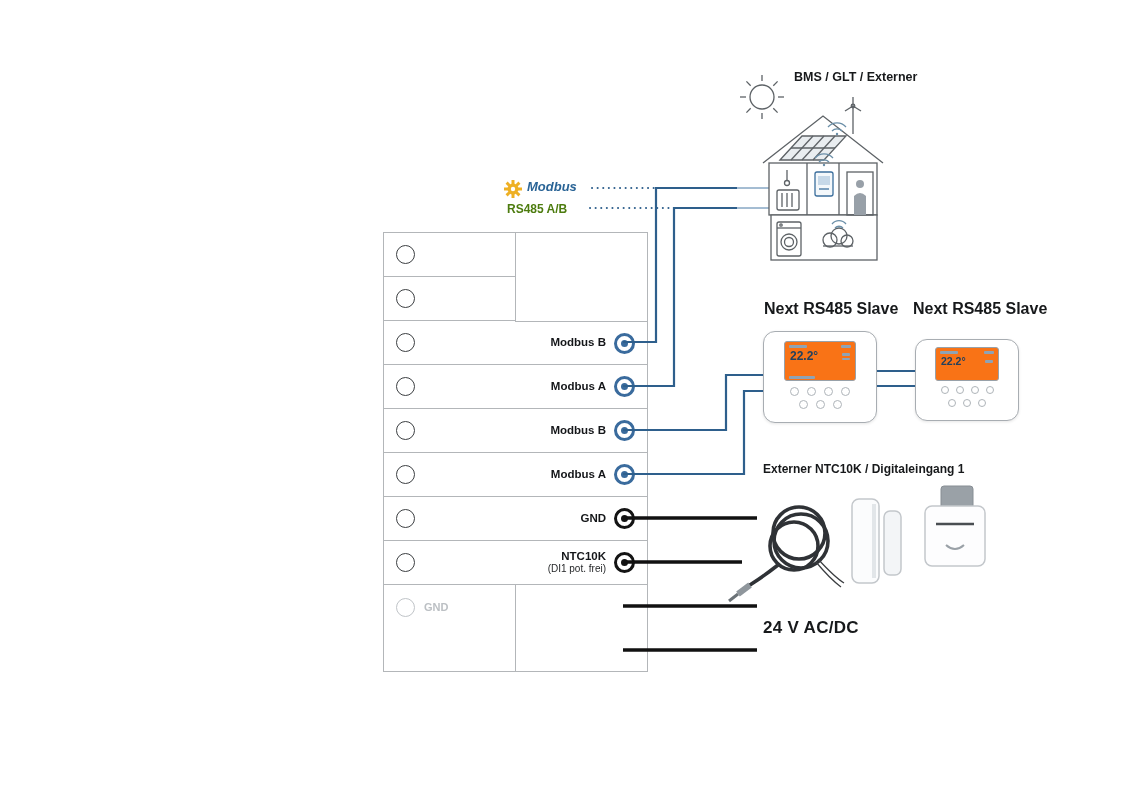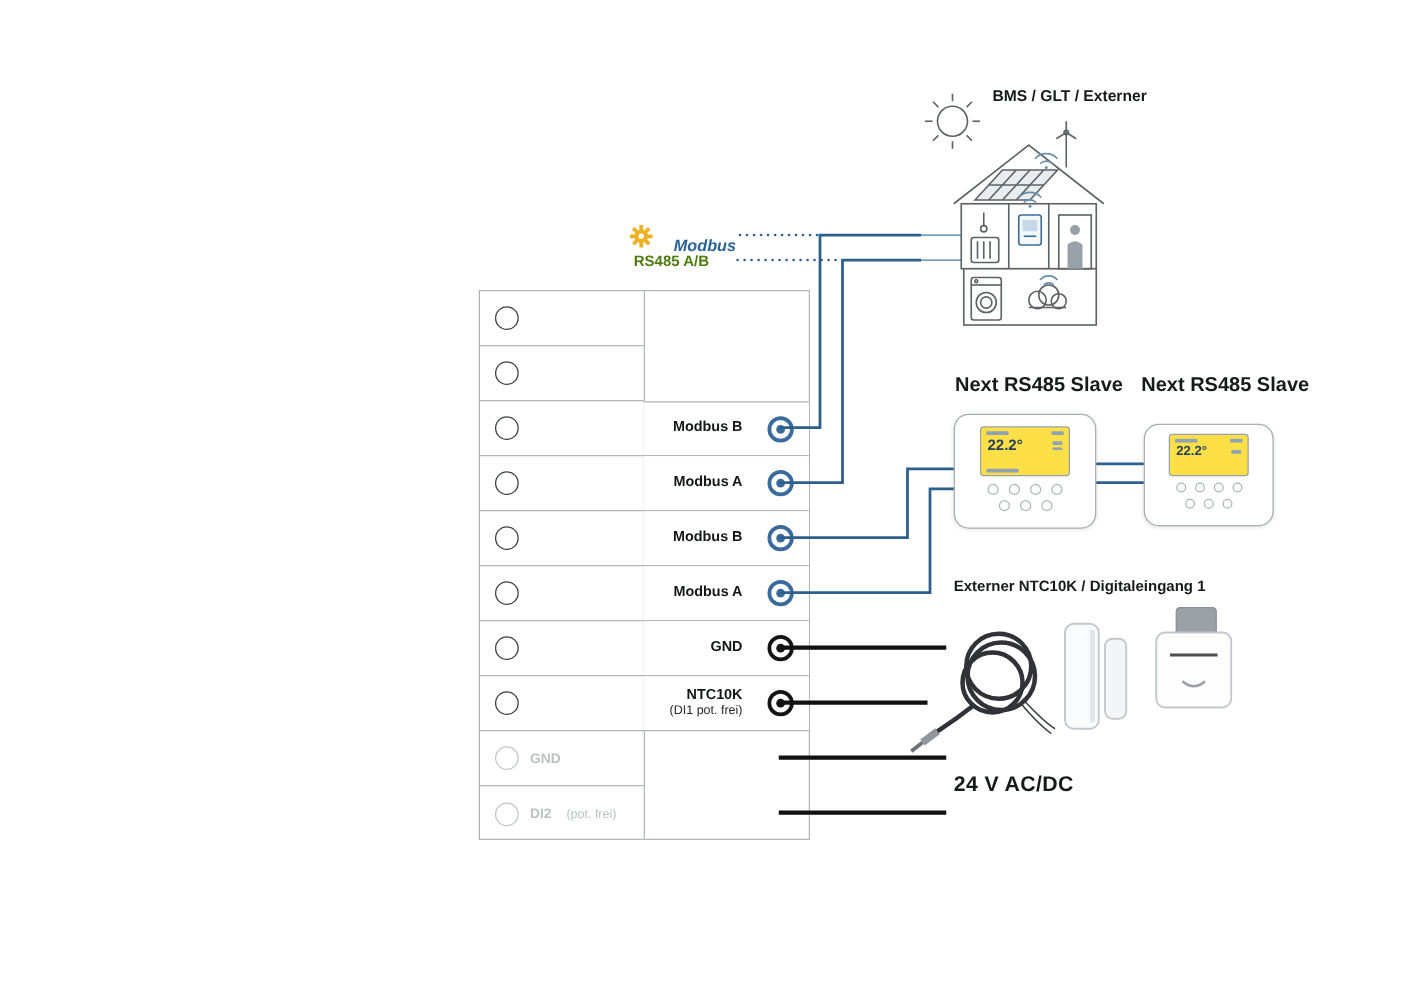--- a/index.html
+++ b/index.html
@@ -15,51 +15,51 @@
         display:flex;align-items:center;padding-left:12px;gap:9px;}
   .lrow:last-child{border-bottom:none;}
   .pcircle{width:17px;height:17px;border:1.6px solid #3c3f42;border-radius:50%;background:#fff;flex:none;}
   .muted .pcircle{border-color:#c0c4c8;}
   .llabel{font-size:11px;font-weight:bold;color:#bcc0c4;white-space:nowrap;}
   .lsub{font-size:10px;font-weight:normal;color:#bcc0c4;margin-left:3px;}
   .llabel:empty,.lsub:empty{display:none;}
 
   .rcell{position:absolute;left:131px;width:132px;height:44px;box-sizing:border-box;
          border-bottom:1px solid #b3b6b9;display:flex;align-items:center;
-         justify-content:flex-end;padding-right:12px;gap:20px;background:#fff;}
+         justify-content:flex-end;padding-right:12px;gap:8px;background:#fff;}
   .rcell.first{border-top:1px solid #b3b6b9;}
   .rcell.last{border-bottom:none;height:43px;}
   .rtext{text-align:right;line-height:1.15;}
   .rmain{font-size:11.5px;font-weight:bold;color:#141619;white-space:nowrap;}
   .rsub{font-size:10px;color:#26282a;white-space:nowrap;}
   .rsub:empty{display:none;}
   .term{width:15px;height:15px;border-radius:50%;border:3.2px solid;background:#fff;
         display:flex;align-items:center;justify-content:center;flex:none;}
   .term.blue{border-color:#3a6b9d;}
   .term.black{border-color:#141414;}
   .term .dot{width:7px;height:7px;border-radius:50%;}
   .term.blue .dot{background:#3a6b9d;}
   .term.black .dot{background:#141414;}
 
   
-  .modbus-badge{position:absolute;left:503px;top:179px;display:flex;align-items:flex-end;gap:16px;z-index:2;}
+  .modbus-badge{position:absolute;left:503px;top:179px;display:flex;align-items:flex-start;gap:4px;z-index:2;}
   .modbus-word{font-size:13px;font-weight:bold;font-style:italic;color:#2a6496;}
   .rs485-label{position:absolute;left:507px;top:202px;font-size:12px;font-weight:bold;color:#4d7c0f;z-index:2;}
 
   .gateway-label{position:absolute;left:794px;top:70px;font-size:12.5px;font-weight:bold;z-index:2;}
   .slave-label{position:absolute;font-size:16px;font-weight:bold;z-index:2;white-space:nowrap;}
   .external-label{position:absolute;left:763px;top:462px;font-size:12px;font-weight:bold;z-index:2;}
   .power-label{position:absolute;left:763px;top:618px;font-size:17px;font-weight:bold;letter-spacing:.3px;z-index:2;}
 
   
   .device{position:absolute;background:#fff;border:1.5px solid #a8adb2;border-radius:12px;
           box-shadow:0 1px 3px rgba(0,0,0,.10);z-index:2;box-sizing:border-box;}
   .d1{left:763px;top:331px;width:114px;height:92px;}
   .d2{left:915px;top:339px;width:104px;height:82px;}
-  .screen{margin:9px auto 0;border:1px solid #98a1a9;background:#fde047;border-radius:3px;
+  .screen{margin:9px auto 0;border:1px solid #98a1a9;background:#f97316;border-radius:3px;
           box-sizing:border-box;overflow:hidden;}
   .d1 .screen{width:72px;height:40px;}
   .d2 .screen{width:64px;height:34px;margin-top:7px;}
   .scr-top{display:flex;justify-content:space-between;padding:3px 4px 0;}
   .sbar{height:2.5px;background:#8fa3b5;border-radius:1px;display:inline-block;}
   .w18{width:18px;} .w10{width:10px;} .w26{width:26px;} .w8{width:8px;display:block;margin-top:2px;}
   .scr-mid{display:flex;align-items:center;justify-content:space-between;padding:1px 5px 0;}
   .temp{font-size:12px;font-weight:bold;color:#24405c;}
   .d2 .temp{font-size:10.5px;}
   .scr-bot{padding:2px 4px 0;}
@@ -124,25 +124,20 @@
       <div class="lrow">
           <span class="pcircle"></span>
         </div>
       <div class="lrow">
           <span class="pcircle"></span>
         </div>
       <div class="lrow muted">
           <span class="pcircle"></span>
           <span class="llabel">GND</span>
         </div>
-      <div class="lrow muted">
-          <span class="pcircle"></span>
-          <span class="llabel">DI2</span>
-          <span class="lsub">(pot. frei)</span>
-        </div>
     </div>
 
     <div class="rcell first" style="top:88px">
         <div class="rtext">
           <div class="rmain">Modbus B</div>
         </div>
         <span class="term blue">
           <span class="dot"></span>
         </span>
       </div>

